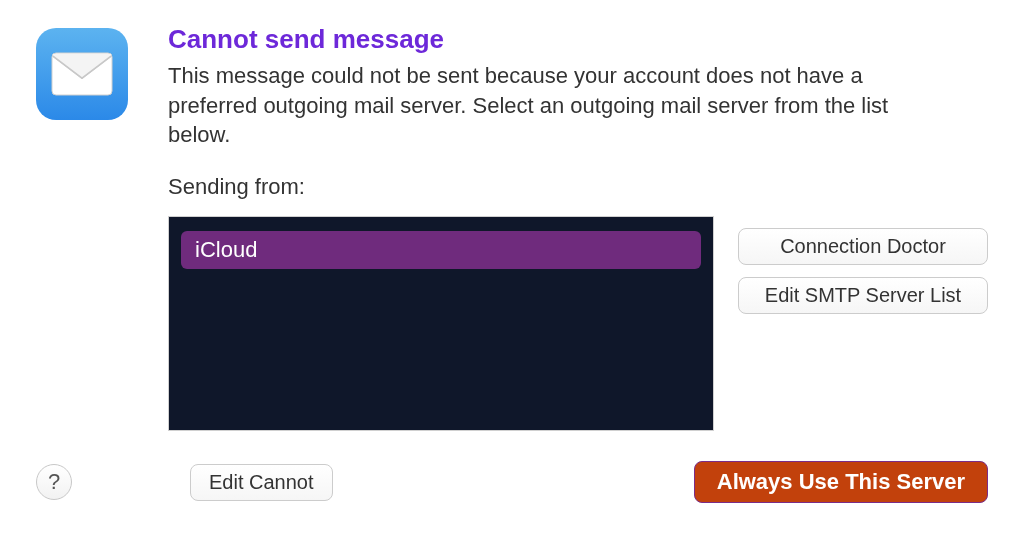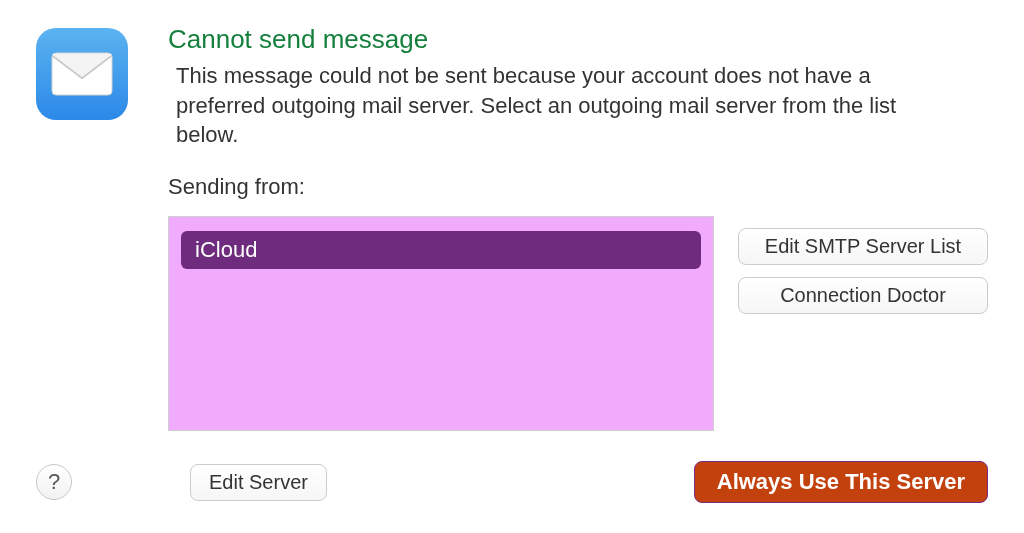--- a/index.html
+++ b/index.html
@@ -36,47 +36,46 @@
       justify-content: center;
       flex-shrink: 0;
       margin-top: 4px;
       margin-right: 8px;
     }
     .content-col {
       flex: 1;
     }
     .title {
       font-size: 26px;
-      font-weight: 400;
-      color: #15803d;
+      font-weight: 700;
+      color: #6d28d9;
       margin-bottom: 6px;
     }
     .description {
       font-size: 22px;
       color: #333;
       line-height: 1.35;
       max-width: 760px;
-      margin-left: 8px;
     }
     .sending-label {
       font-size: 22px;
       color: #333;
       margin-top: 24px;
       margin-bottom: 16px;
     }
     .middle-row {
       display: flex;
       align-items: flex-start;
       gap: 24px;
     }
     .server-list {
       flex: 1;
       height: 215px;
       border: 1px solid #d0d0d0;
-      background: #f0abfc;
+      background: #0f172a;
       padding: 14px 12px;
     }
     .server-item {
       background: #6f2b7d;
       color: #ffffff;
       font-size: 22px;
       padding: 6px 14px;
       border-radius: 6px;
       width: 100%;
     }
@@ -151,27 +150,27 @@
       <div class="title">Cannot send message</div>
       <div class="description">This message could not be sent because your account does not have a preferred outgoing mail server. Select an outgoing mail server from the list below.</div>
 
       <div class="sending-label">Sending from:</div>
 
       <div class="middle-row">
         <div class="server-list">
           <div class="server-item">iCloud</div>
         </div>
         <div class="side-buttons">
+          <button class="btn">Connection Doctor</button>
           <button class="btn">Edit SMTP Server List</button>
-          <button class="btn">Connection Doctor</button>
         </div>
       </div>
     </div>
   </div>
 
   <div class="bottom-row">
     <button class="help-btn">?</button>
-    <button class="btn">Edit Server</button>
+    <button class="btn">Edit Cannot</button>
     <div class="spacer"></div>
     <button class="btn btn-primary">Always Use This Server</button>
   </div>
 
 </div>
 
 </body></html>

